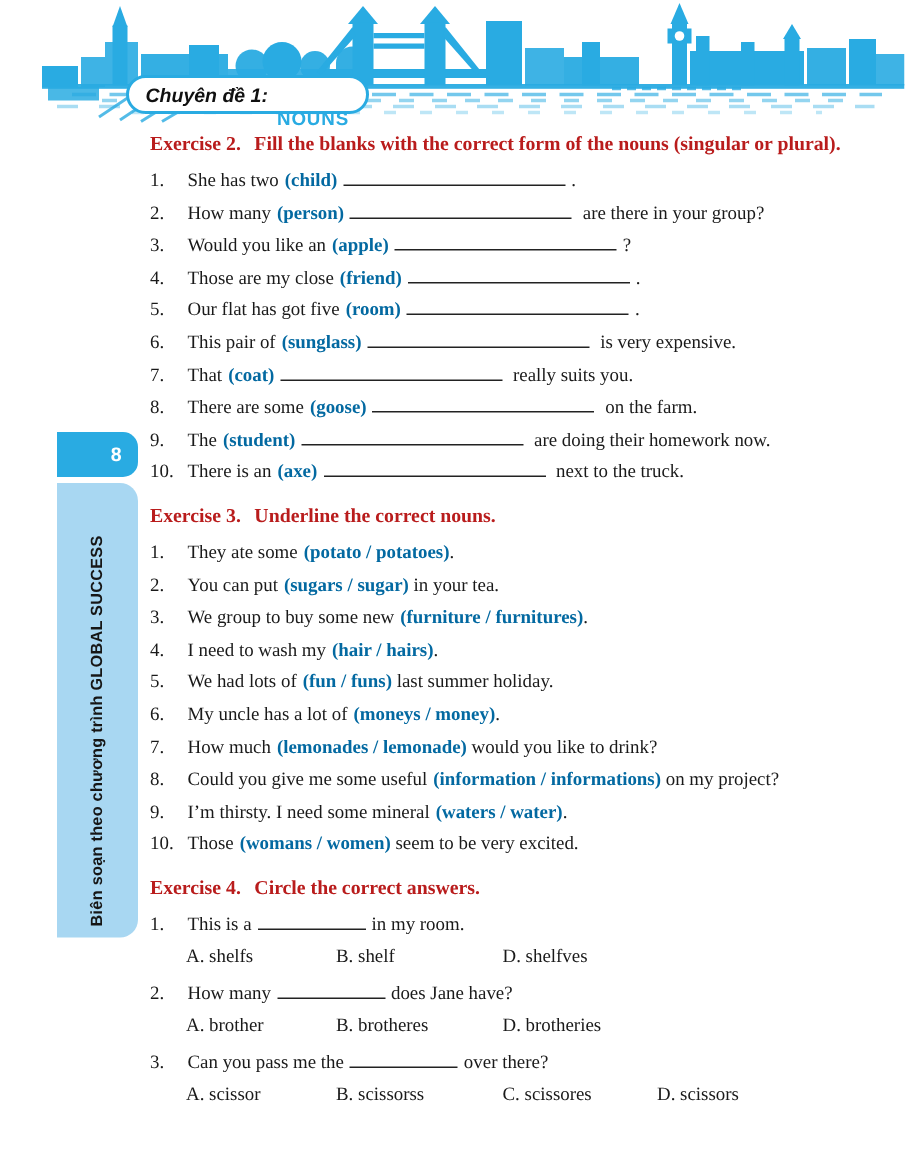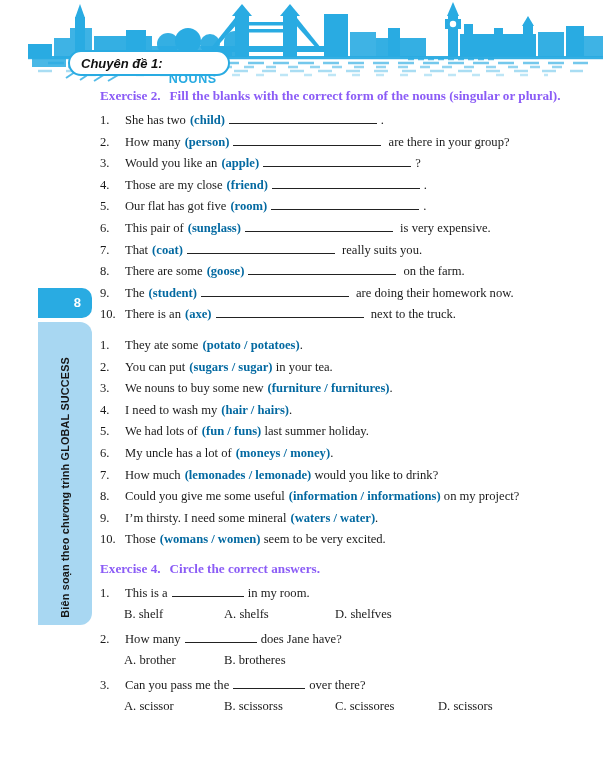--- a/index.html
+++ b/index.html
@@ -3,21 +3,21 @@
 <meta charset="utf-8">
 <style>
   html,body{margin:0;padding:0;}
   body{
     width:609px;height:771px;background:#ffffff;position:relative;overflow:hidden;
     font-family:"Liberation Serif", serif;color:#1a1a1a;
   }
   
   .skyline{position:absolute;left:28px;top:2px;z-index:1;}
   .badge{
-    position:absolute;left:68px;top:50px;height:22px;z-index:3;
+    position:absolute;left:84px;top:50px;height:22px;z-index:3;
     background:#fff;border:2.5px solid #29ABE2;border-radius:15px;
     display:flex;align-items:center;padding:0 11px;gap:6px;white-space:nowrap;
   }
   .badge .bp{font-family:"Liberation Sans",sans-serif;font-weight:bold;font-style:italic;font-size:13px;color:#101010;}
   .badge .bt{font-family:"Liberation Sans",sans-serif;font-weight:bold;font-size:12.5px;color:#29ABE2;letter-spacing:.6px;margin-top:32px;}
   
   .pagebox{
     position:absolute;left:38px;top:288px;width:54px;height:30px;background:#29ABE2;
     border-radius:0 10px 10px 0;color:#fff;font-family:"Liberation Sans",sans-serif;
     font-weight:bold;font-size:13px;line-height:30px;text-align:right;padding-right:11px;box-sizing:border-box;
@@ -26,21 +26,21 @@
     position:absolute;left:38px;top:322px;width:54px;height:303px;background:#A8D7F2;
     border-radius:0 12px 12px 0;display:flex;flex-direction:column;justify-content:flex-end;align-items:center;
   }
   .vert{
     writing-mode:vertical-rl;transform:rotate(180deg);white-space:nowrap;
     font-family:"Liberation Sans",sans-serif;font-weight:bold;font-size:10.8px;color:#161616;
     margin-bottom:7px;letter-spacing:.2px;
   }
   
   .content{position:absolute;left:100px;top:87px;width:502px;z-index:2;}
-  .exh{font-weight:bold;color:#8b5cf6;font-size:13.2px;white-space:nowrap;line-height:17px;margin-bottom:6px;}
+  .exh{font-weight:bold;color:#b91c1c;font-size:13.2px;white-space:nowrap;line-height:17px;margin-bottom:6px;}
   .exh .t{margin-right:9px;}
   .sec{margin-bottom:9px;}
   .row{display:flex;line-height:21.6px;font-size:12.6px;}
   .num{width:25px;flex:none;}
   .txt{flex:1;}
   .cy{color:#0369a1;font-weight:bold;margin-left:4px;}
   .blank{display:inline-block;border-bottom:1.2px solid #222;height:13px;margin:0 4px;vertical-align:baseline;}
   .b2{width:148px;}
   .b4{width:72px;}
   .q{margin-bottom:3px;}
@@ -177,32 +177,35 @@
         <span class="num">9.</span>
         <span class="txt"><span>The</span><span class="cy">(student)</span><span class="blank b2"></span><span> are doing their homework now.</span></span>
       </div>
     <div class="row">
         <span class="num">10.</span>
         <span class="txt"><span>There is an</span><span class="cy">(axe)</span><span class="blank b2"></span><span> next to the truck.</span></span>
       </div>
   </div>
 
   <div class="sec">
+    <div class="exh">
+      <span class="t">Exercise 3.</span><span>Underline the correct nouns.</span>
+    </div>
 
     <div class="row">
         <span class="num">1.</span>
         <span class="txt"><span>They ate some</span><span class="cy">(potato / potatoes)</span><span>.</span></span>
       </div>
     <div class="row">
         <span class="num">2.</span>
         <span class="txt"><span>You can put</span><span class="cy">(sugars / sugar)</span><span> in your tea.</span></span>
       </div>
     <div class="row">
         <span class="num">3.</span>
-        <span class="txt"><span>We nouns to buy some new</span><span class="cy">(furniture / furnitures)</span><span>.</span></span>
+        <span class="txt"><span>We group to buy some new</span><span class="cy">(furniture / furnitures)</span><span>.</span></span>
       </div>
     <div class="row">
         <span class="num">4.</span>
         <span class="txt"><span>I need to wash my</span><span class="cy">(hair / hairs)</span><span>.</span></span>
       </div>
     <div class="row">
         <span class="num">5.</span>
         <span class="txt"><span>We had lots of</span><span class="cy">(fun / funs)</span><span> last summer holiday.</span></span>
       </div>
     <div class="row">
@@ -231,34 +234,35 @@
     <div class="exh">
       <span class="t">Exercise 4.</span><span>Circle the correct answers.</span>
     </div>
 
     <div class="q">
       <div class="row">
           <span class="num">1.</span>
           <span class="txt"><span>This is a</span><span class="blank b4"></span><span>in my room.</span></span>
         </div>
       <div class="opts">
+        <span>A. shelfs</span>
         <span>B. shelf</span>
-        <span>A. shelfs</span>
         <span>D. shelfves</span>
       </div>
     </div>
 
     <div class="q">
       <div class="row">
           <span class="num">2.</span>
           <span class="txt"><span>How many</span><span class="blank b4"></span><span>does Jane have?</span></span>
         </div>
       <div class="opts">
         <span>A. brother</span>
         <span>B. brotheres</span>
+        <span>D. brotheries</span>
       </div>
     </div>
 
     <div class="q">
       <div class="row">
           <span class="num">3.</span>
           <span class="txt"><span>Can you pass me the</span><span class="blank b4"></span><span>over there?</span></span>
         </div>
       <div class="opts">
         <span>A. scissor</span>

